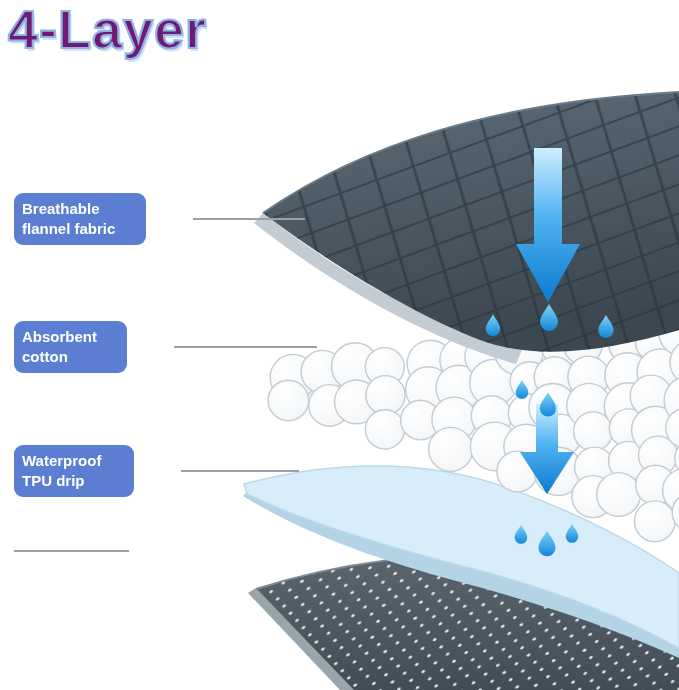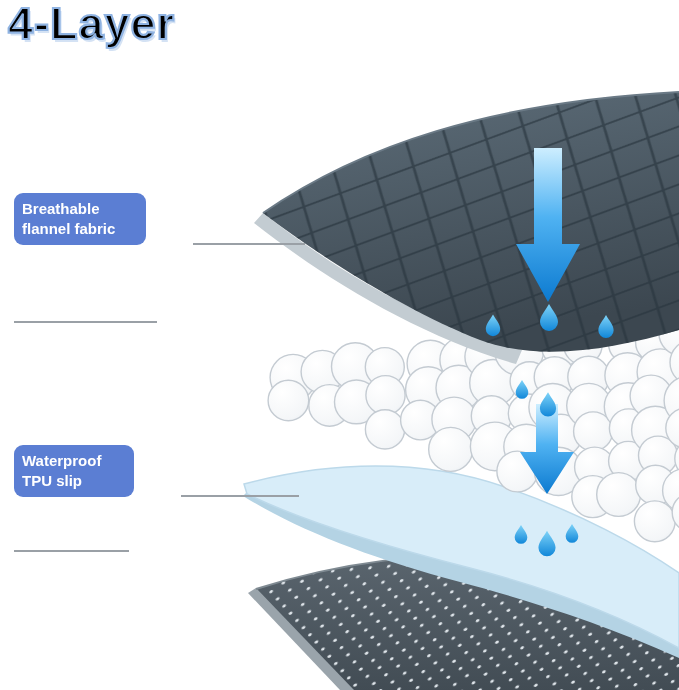--- a/index.html
+++ b/index.html
@@ -3,26 +3,26 @@
 <meta charset="utf-8">
 <style>
   html,body{margin:0;padding:0;background:#fff;}
   .stage{
     position:relative;width:679px;height:690px;overflow:hidden;background:#ffffff;
     font-family:"Liberation Sans",sans-serif;
   }
   .stage svg.illustration{position:absolute;inset:0;z-index:0;}
   .title{
     position:absolute;left:8px;top:0px;z-index:2;margin:0;
-    font-size:45px;font-weight:800;line-height:1.08;letter-spacing:1px;
-    color:#000000;-webkit-text-stroke:2.2px #8fb3e2;
+    font-size:54px;font-weight:800;line-height:1.08;letter-spacing:1px;
+    color:#701a75;-webkit-text-stroke:2.2px #8fb3e2;
     text-shadow:2px 3px 0 rgba(143,179,226,.38);
   }
   .title span{display:block;}
-  .row{position:absolute;left:14px;z-index:2;display:flex;align-items:flex-end;gap:47px;}
+  .row{position:absolute;left:14px;z-index:2;display:flex;align-items:center;gap:47px;}
   .pill{
     background:#5b7ed3;color:#ffffff;border-radius:9px;
     font-size:15px;font-weight:600;line-height:1.32;
     padding:6px 8px;white-space:pre-line;box-sizing:border-box;
   }
   .connector{height:1.5px;background:#9aa0a6;}
   .row1{top:193px}.row1 .pill{width:132px}.row1 .connector{width:112px}
   .row2{top:321px}.row2 .pill{width:113px}.row2 .connector{width:143px}
   .row3{top:445px}.row3 .pill{width:120px}.row3 .connector{width:118px}
   .row4{top:550px}.row4 .pill{width:134px}.row4 .connector{width:115px}
@@ -163,26 +163,28 @@
     <span>4-Layer</span>
   </h1>
 
   <div class="row row1">
     <div class="pill">Breathable
 flannel fabric</div>
     <div class="connector"></div>
   </div>
 
   <div class="row row2">
+    <div class="pill">Absorbent
+cotton</div>
     <div class="connector"></div>
   </div>
 
   <div class="row row3">
     <div class="pill">Waterproof
-TPU slip</div>
+TPU drip</div>
     <div class="connector"></div>
   </div>
 
   <div class="row row4">
     <div class="connector"></div>
   </div>
 
 </div>
 
 </body></html>

